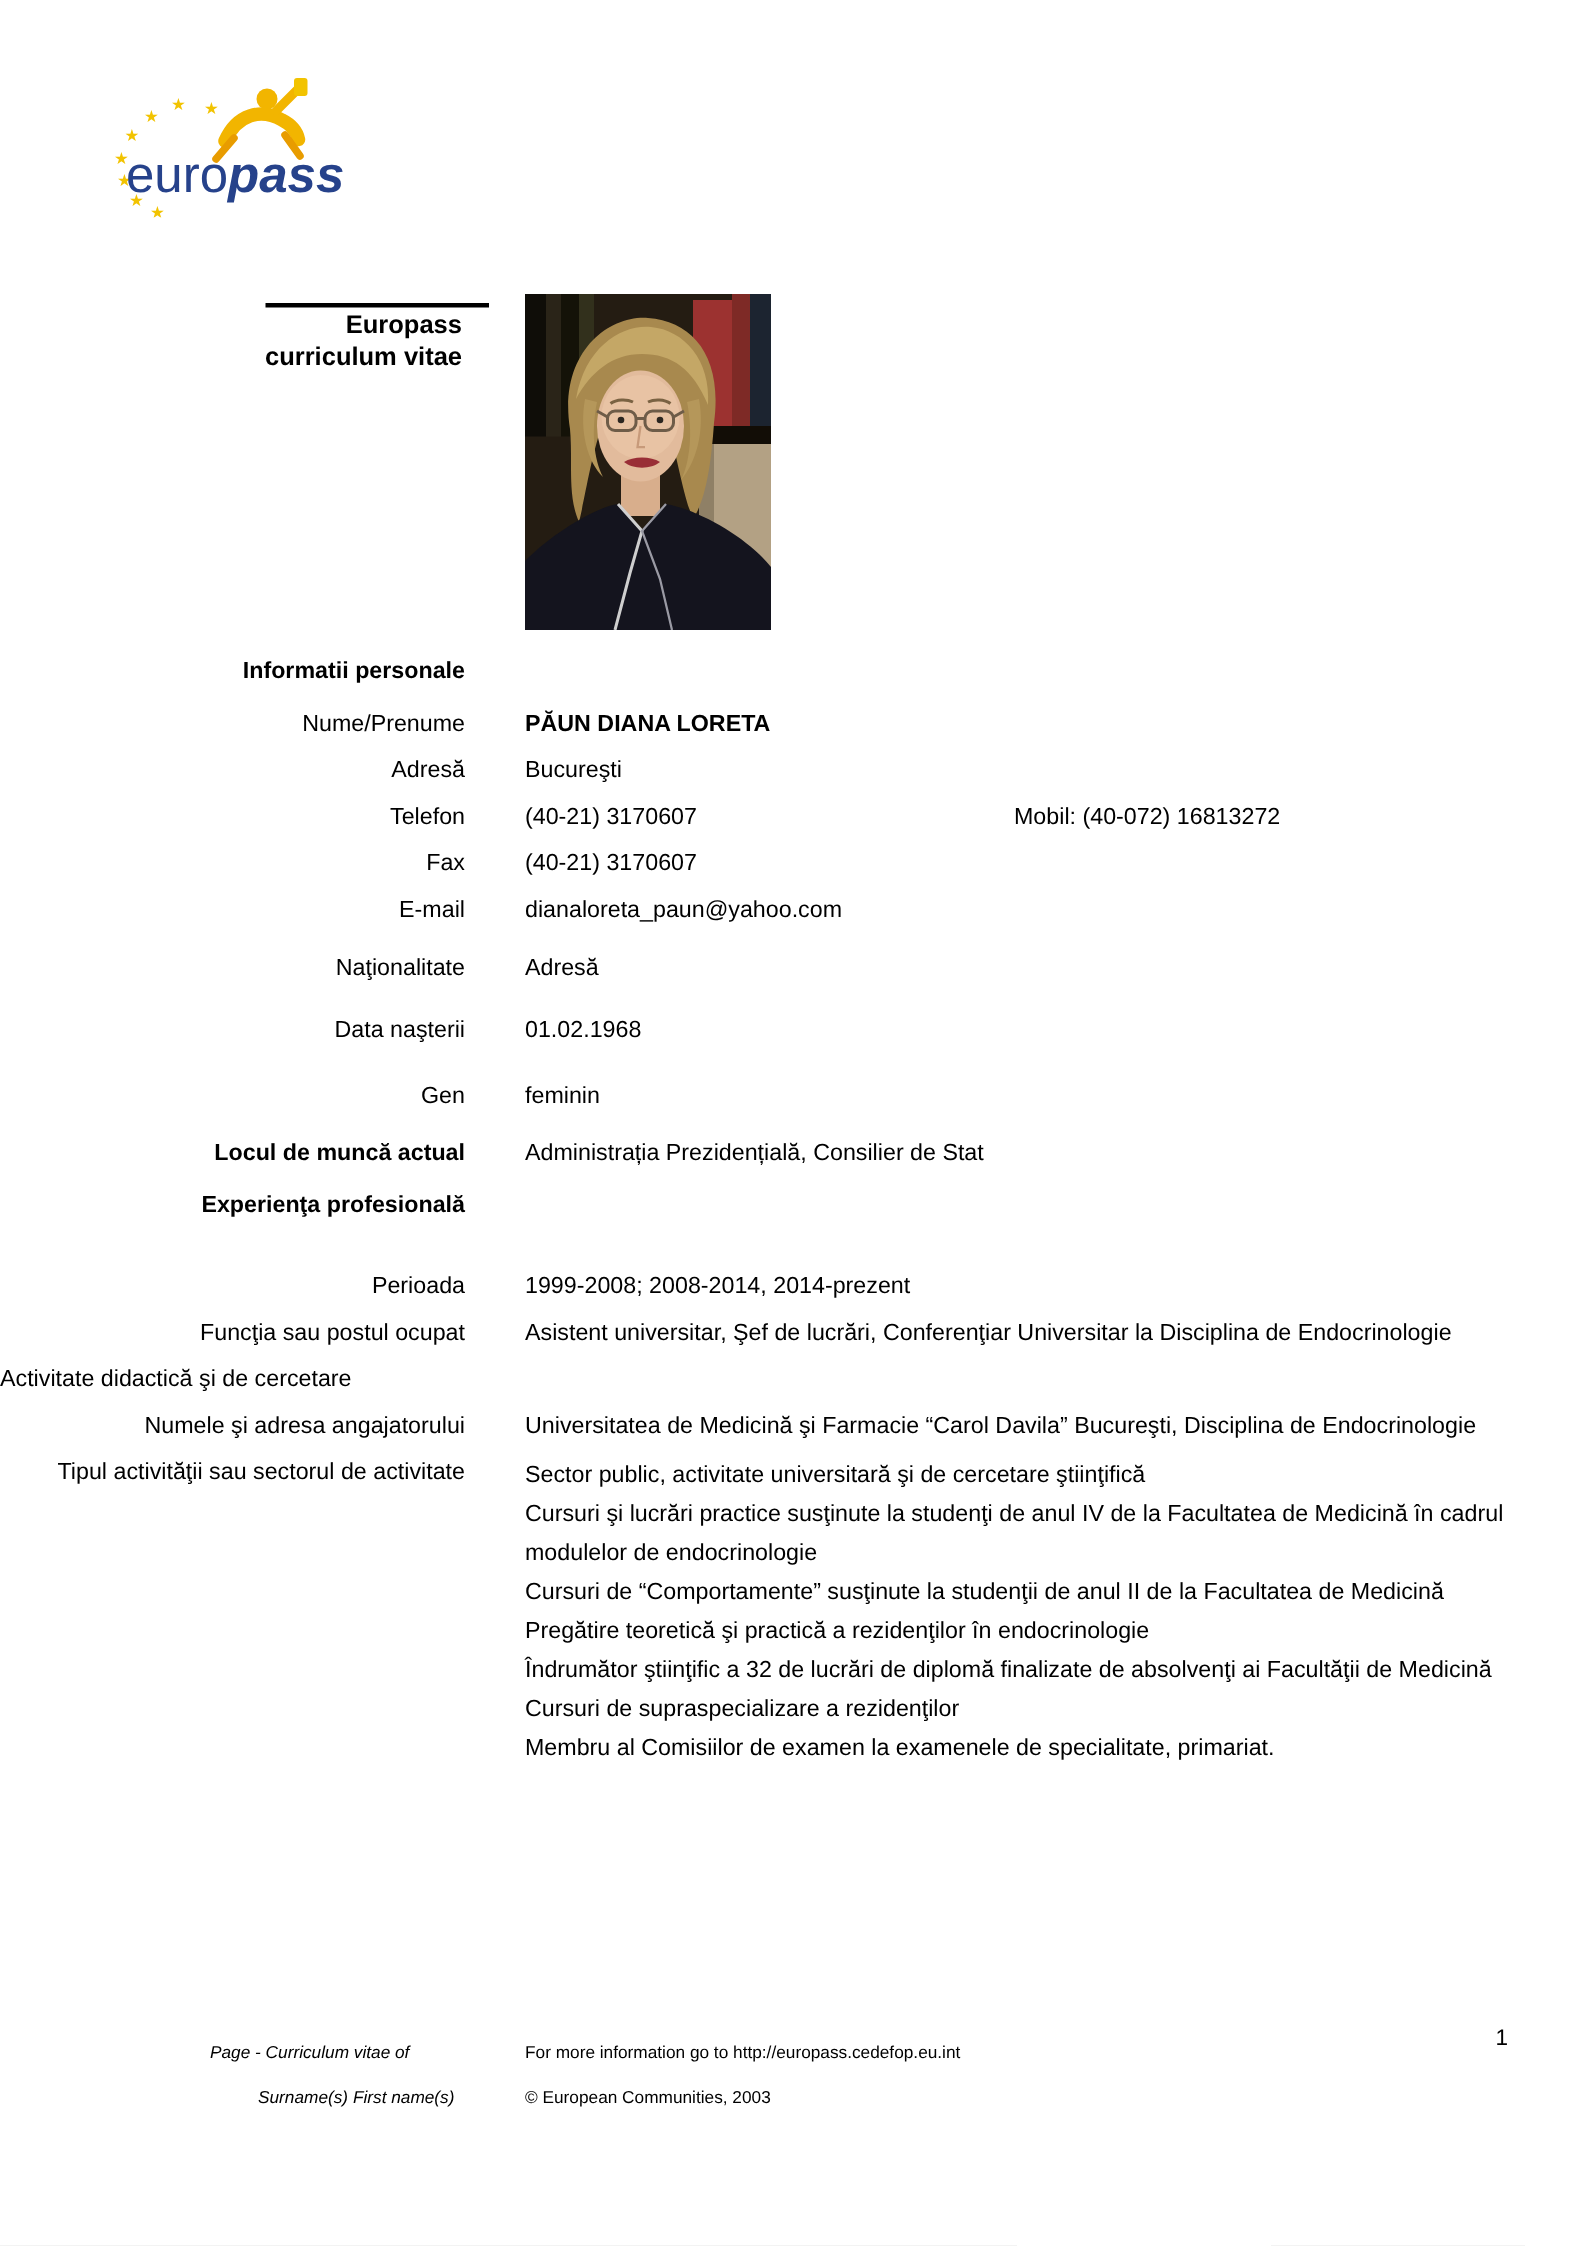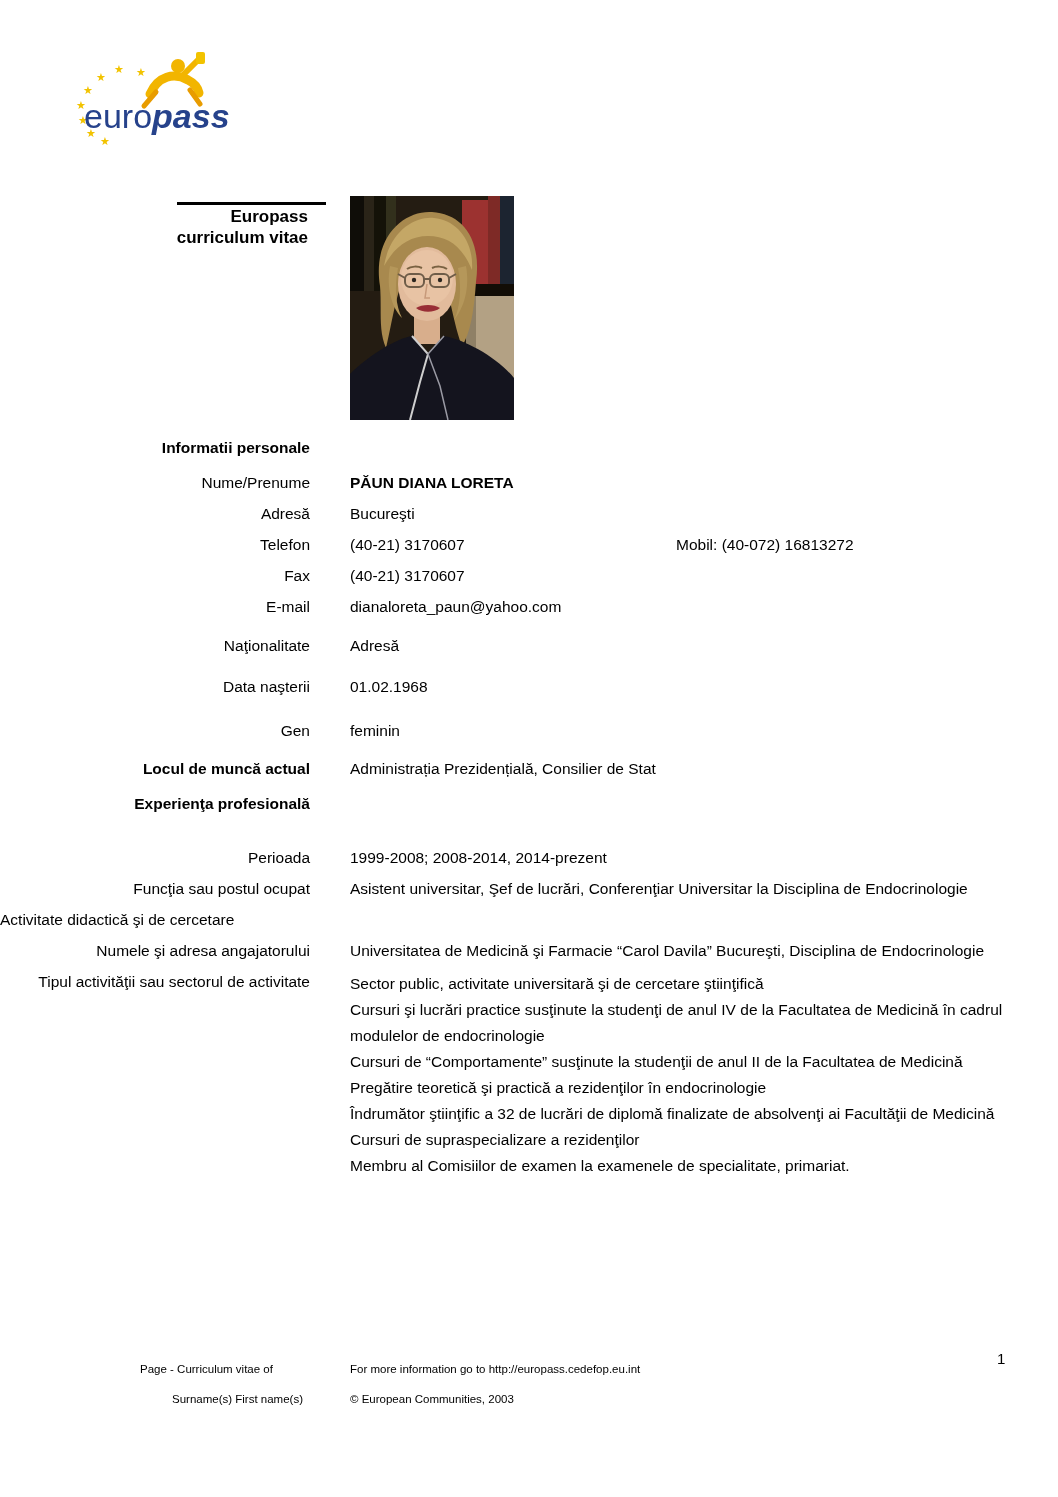--- a/index.html
+++ b/index.html
@@ -32,21 +32,21 @@
     padding:1px 18px 0 0;
     font-weight:bold;font-size:17px;line-height:21px;
     text-align:right;
   }
   
   .mt14{margin-top:14px;} .mt17{margin-top:17px;} .mt18{margin-top:18px;}
   .mt20{margin-top:20px;} .mt23{margin-top:23px;} .mt36{margin-top:33px;}
   
   .photo{width:164px;height:224px;display:block;}
   
-  .footer-left{position:absolute;left:140px;top:1362px;font-size:11.5px;line-height:14px;}
+  .footer-left{position:absolute;left:140px;top:1362px;font-size:11.5px;line-height:14px;font-style:italic;}
   .footer-left .l2{margin-top:16px;padding-left:32px;text-align:right;}
   .footer-center{position:absolute;left:350px;top:1362px;font-size:11.5px;line-height:14px;}
   .footer-center .l2{margin-top:16px;}
   .page-num{position:absolute;left:997px;top:1350px;font-size:15px;}
 </style>
 </head>
 <body>
 
 <div class="page">
 

